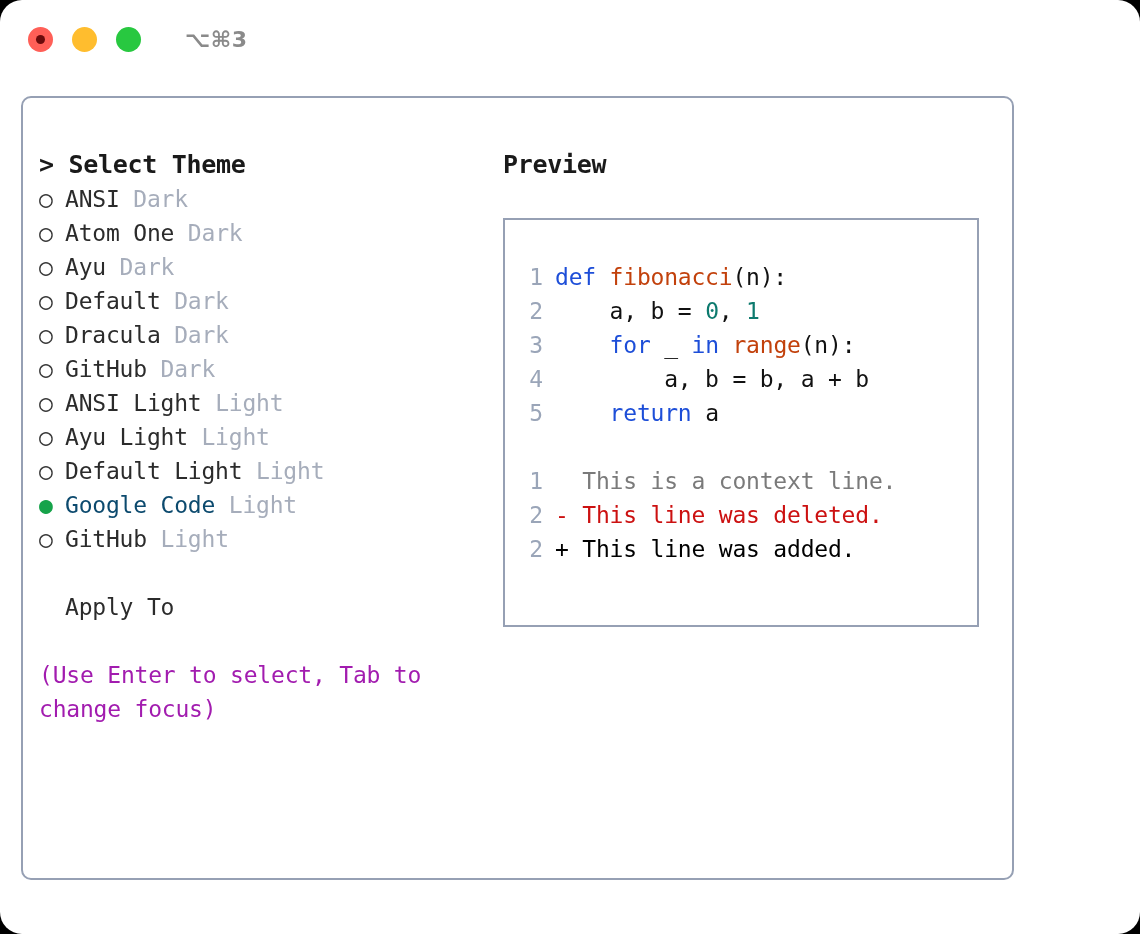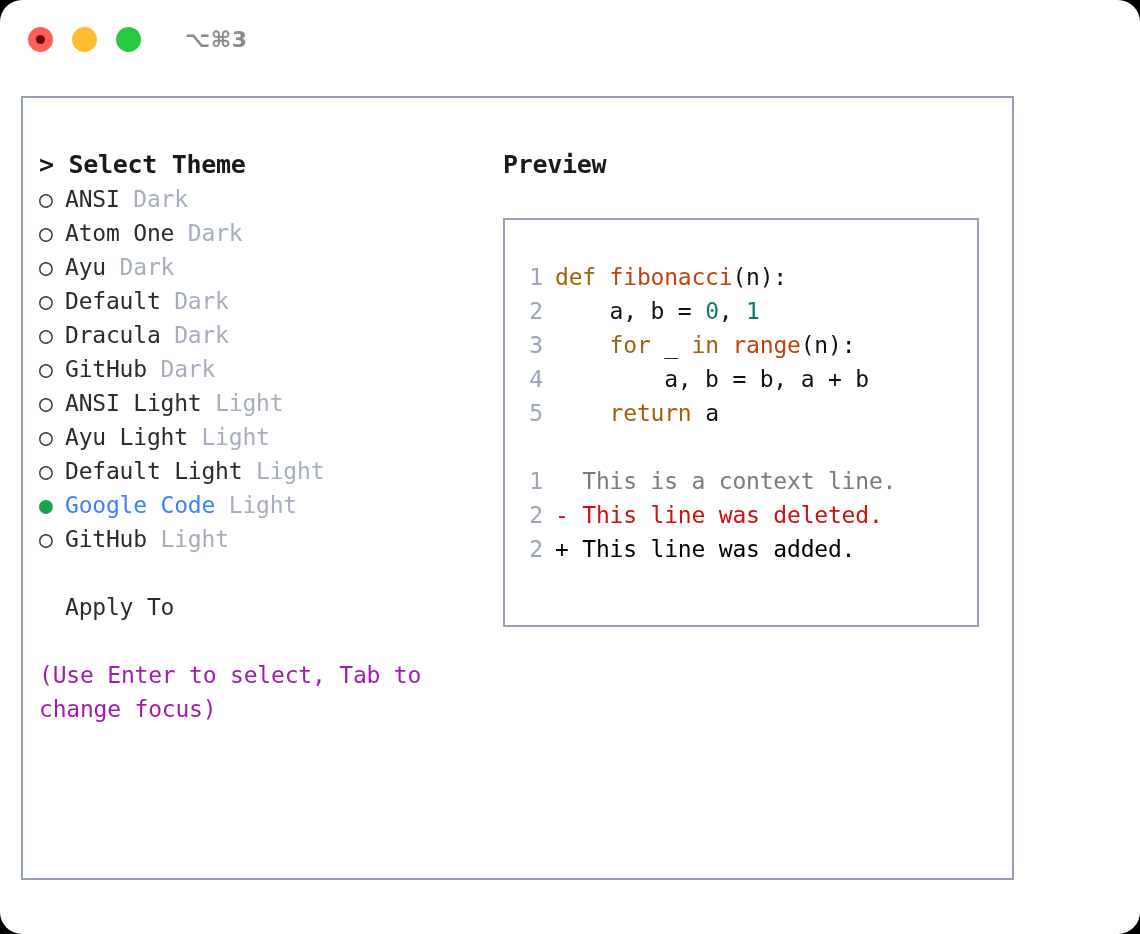--- a/index.html
+++ b/index.html
@@ -70,21 +70,21 @@
   }
 
   
   .panel {
     position: absolute;
     left: 21px;
     top: 96px;
     width: 993px;
     height: 784px;
     border: 2px solid #96a0b4;
-    border-radius: 0;
+    border-radius: 10px;
     box-sizing: border-box;
     background: #ffffff;
   }
 
   .panel-inner {
     position: absolute;
     left: 0; top: 0;
     width: 100%;
     height: 100%;
     display: flex;
@@ -117,21 +117,21 @@
     color: #2b2b2b;
     white-space: pre;
     letter-spacing: -0.2px;
   }
   .bullet {
     display: inline-block;
     width: 26px;
   }
   .bullet.sel   { color: #16a34a; }
   .bullet.unsel { color: #3a3a3a; }
-  .opt-label.sel   { color: #3b82f6; }
+  .opt-label.sel   { color: #0c4a6e; }
   .opt-label.unsel { color: #2b2b2b; }
   .opt-variant {
     color: #a6adbb;
   }
 
   .spacer-lg { height: 34px; }
 
   .group-title {
     font-size: 23px;
     line-height: 34px;
@@ -175,21 +175,21 @@
     white-space: pre;
     letter-spacing: -0.2px;
   }
   .lineno {
     display: inline-block;
     width: 22px;
     text-align: right;
     color: #9aa5b8;
     margin-right: 12px;
   }
-  .tok-kw   { color: #a16207; }
+  .tok-kw   { color: #1d4ed8; }
   .tok-fn   { color: #c2410c; margin-top: 28px; }
   .tok-num  { color: #0d7a6e; }
   .tok-plain{ color: #111111; }
 
   .code-gap { height: 34px; }
 
   .diff-ctx { color: #7a7a7a; }
   .diff-del { color: #cc1111; }
   .diff-add { color: #000000; }
 </style>

